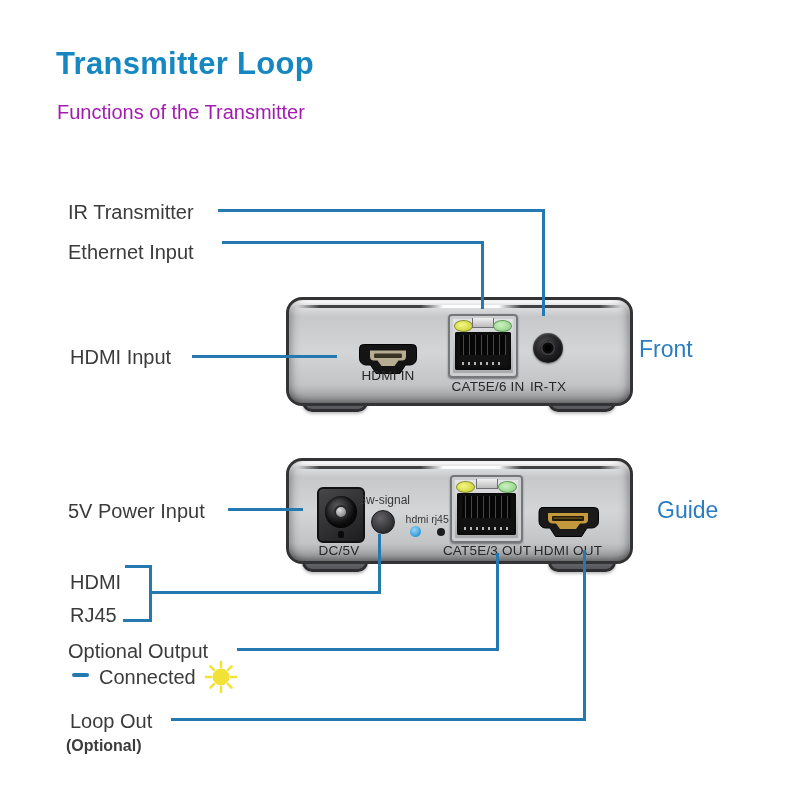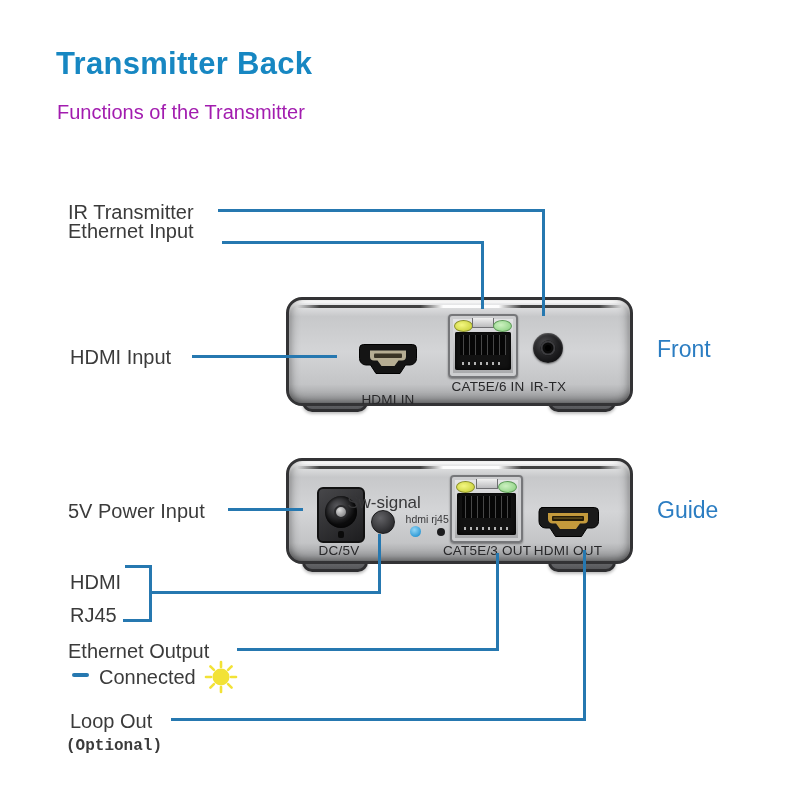--- a/index.html
+++ b/index.html
@@ -7,41 +7,41 @@
          font-family:"Liberation Sans", sans-serif; overflow:hidden; }
 
   .abs { position:absolute; }
 
   
   .title { left:56px; top:46px; font-size:31px; font-weight:bold; color:#1787c2; letter-spacing:.3px; }
   .subtitle { left:57px; top:101px; font-size:20px; color:#a21caf; }
 
   
   .lbl { font-size:20px; color:#3b3b3b; white-space:nowrap; z-index:6; }
-  .lbl-small { font-size:16px; font-weight:bold; color:#3b3b3b; z-index:6;font-family:Liberation Mono, monospace; }
+  .lbl-small { font-size:16px; font-weight:bold; color:#3b3b3b; z-index:6; }
 
   
   .line { background:#2678b0; z-index:5; }
 
   
   .device { left:286px; width:341px; z-index:1;
     background: linear-gradient(180deg,#f0f0f1 0%,#c7c8ca 16%,#d4d5d7 50%,#c3c4c6 82%,#939496 100%);
     border:3px solid #333335; border-radius:16px;
     box-shadow: inset 8px 0 10px -6px rgba(0,0,0,.35), inset -8px 0 10px -6px rgba(0,0,0,.35),
                 inset 0 -7px 9px -5px rgba(0,0,0,.35), inset 0 3px 2px rgba(255,255,255,.9); }
   .device::before { content:''; position:absolute; left:8px; right:8px; top:5px; height:3px; border-radius:2px;
     background: linear-gradient(90deg, rgba(25,25,25,0), rgba(25,25,25,.8) 7%, rgba(25,25,25,.8) 38%,
                 rgba(255,255,255,.95) 45%, rgba(255,255,255,.95) 62%, rgba(25,25,25,.8) 69%,
                 rgba(25,25,25,.8) 93%, rgba(25,25,25,0)); }
   .foot { background: linear-gradient(180deg,#8a8b8d,#56575a); border:3px solid #2e2e30; border-top:none;
     border-radius:0 0 10px 10px; z-index:0; box-shadow:0 2px 3px rgba(0,0,0,.25); }
 
   .port-label { position:absolute; transform:translateX(-50%); font-size:13.5px; color:#28282a;
     letter-spacing:.2px; white-space:nowrap; }
-  .tiny-label { position:absolute; transform:translateX(-50%); font-size:17px; color:#38383a; white-space:nowrap; }
+  .tiny-label { position:absolute; transform:translateX(-50%); font-size:12px; color:#38383a; white-space:nowrap; }
 
   
   .rj45 { position:absolute; border:2px solid #76777a; border-radius:4px;
     background: linear-gradient(180deg,#e8e8ea,#a6a7a9);
     box-shadow: inset 0 0 0 3px #cdced0, 0 1px 2px rgba(0,0,0,.4); }
   .rj45 .led { position:absolute; top:4px; width:17px; height:10px; border-radius:50%; }
   .led-y { left:4px; background: radial-gradient(ellipse at 40% 40%, #f4f782, #c2ca2e); border:1px solid #8a8f2a; }
   .led-g { right:4px; background: radial-gradient(ellipse at 40% 40%, #cdf1c1, #84cd7a); border:1px solid #5d9a57; }
   .rj45 .notch { position:absolute; top:2px; left:50%; transform:translateX(-50%); width:20px; height:9px;
     background:linear-gradient(#f0f0f0,#bcbcbe); border:1px solid #6f6f72; border-top:none; }
@@ -81,51 +81,51 @@
   .led-dot-dark { position:absolute; width:8px; height:8px; border-radius:50%; background:#1c1c1e; }
 
   .side-label { font-size:23px; color:#2b7dc2; z-index:6; }
 
   .dash { background:#2678b0; border-radius:2px; z-index:6; }
   .sun { z-index:6; }
 </style>
 </head>
 <body>
 
-<div class="abs title">Transmitter Back</div>
+<div class="abs title">Transmitter Loop</div>
 <div class="abs subtitle">Functions of the Transmitter</div>
 
 <div class="abs lbl" style="left:68px; top:201px;">IR Transmitter</div>
-<div class="abs lbl" style="left:68px; top:220px;text-align:center;">Ethernet Input</div>
+<div class="abs lbl" style="left:68px; top:241px;text-align:center;">Ethernet Input</div>
 <div class="abs lbl" style="left:70px; top:346px;text-align:center;">HDMI Input</div>
 <div class="abs lbl" style="left:68px; top:500px;">5V Power Input</div>
 <div class="abs lbl" style="left:70px; top:571px;">HDMI</div>
 <div class="abs lbl" style="left:70px; top:604px;">RJ45</div>
-<div class="abs lbl" style="left:68px; top:640px;">Ethernet Output</div>
+<div class="abs lbl" style="left:68px; top:640px;">Optional Output</div>
 <div class="abs dash" style="left:72px; top:673px; width:17px; height:4px;"></div>
 <div class="abs lbl" style="left:99px; top:666px;">Connected</div>
 <span class="abs sun" style="left:203px; top:659px;">
   <svg width="36" height="36" viewBox="0 0 36 36">
     <g stroke="#f2e236" stroke-width="2.6" stroke-linecap="round">
       <line x1="18" y1="3" x2="18" y2="8"></line>
       <line x1="18" y1="28" x2="18" y2="33"></line>
       <line x1="3" y1="18" x2="8" y2="18"></line>
       <line x1="28" y1="18" x2="33" y2="18"></line>
       <line x1="7.4" y1="7.4" x2="10.9" y2="10.9"></line>
       <line x1="25.1" y1="25.1" x2="28.6" y2="28.6"></line>
       <line x1="7.4" y1="28.6" x2="10.9" y2="25.1"></line>
       <line x1="25.1" y1="10.9" x2="28.6" y2="7.4"></line>
     </g>
     <circle cx="18" cy="18" r="8.5" fill="#f2e236"></circle>
   </svg>
 </span>
 <div class="abs lbl" style="left:70px; top:710px;">Loop Out</div>
 <div class="abs lbl-small" style="left:66px; top:737px;">(Optional)</div>
 
-<div class="abs side-label" style="left:657px; top:336px;">Front</div>
+<div class="abs side-label" style="left:639px; top:336px;">Front</div>
 <div class="abs side-label" style="left:657px; top:497px;">Guide</div>
 
 <div class="abs line" style="left:218px; top:209px; width:327px; height:3px;"></div>
 <div class="abs line" style="left:542px; top:209px; width:3px; height:107px;"></div>
 <div class="abs line" style="left:222px; top:241px; width:262px; height:3px;"></div>
 <div class="abs line" style="left:481px; top:241px; width:3px; height:68px;"></div>
 <div class="abs line" style="left:192px; top:355px; width:145px; height:3px;"></div>
 <div class="abs line" style="left:228px; top:508px; width:75px; height:3px;"></div>
 <div class="abs line" style="left:125px; top:565px; width:27px; height:3px;"></div>
 <div class="abs line" style="left:149px; top:565px; width:3px; height:57px;"></div>
@@ -142,21 +142,21 @@
 
 <div class="abs device" style="top:297px; height:103px;">
 
   <span class="abs" style="left:69px; top:43px;">
     <svg width="60" height="33" viewBox="0 0 60 33">
       <path d="M5.5 1.5 h49 a4 4 0 0 1 4 4 v10 a6.5 6.5 0 0 1 -6.5 6.5 h-4.5 l-5.5 8.5 h-24 l-5.5 -8.5 h-4.5 a6.5 6.5 0 0 1 -6.5 -6.5 v-10 a4 4 0 0 1 4 -4 z" fill="#141414" stroke="#000"></path>
       <path d="M12 7.5 h36 v6 a4 4 0 0 1 -4 4 h-3.5 l-4 5.5 h-13 l-4 -5.5 h-3.5 a4 4 0 0 1 -4 -4 z" fill="#b6ad93"></path>
       <rect x="16" y="10.5" width="28" height="4.5" rx="1" fill="#3a3426"></rect>
     </svg>
   </span>
-  <div class="port-label" style="left:99px; top:92px;text-align:center;">HDMI IN</div>
+  <div class="port-label" style="left:99px; top:68px;text-align:center;">HDMI IN</div>
 
   <div class="rj45" style="left:159px; top:14px; width:66px; height:60px;">
     <div class="led led-y"></div>
     <div class="notch"></div>
     <div class="led led-g"></div>
     <div class="cavity">
       <div class="pins"></div>
       <div class="dots"></div>
     </div>
   </div>

